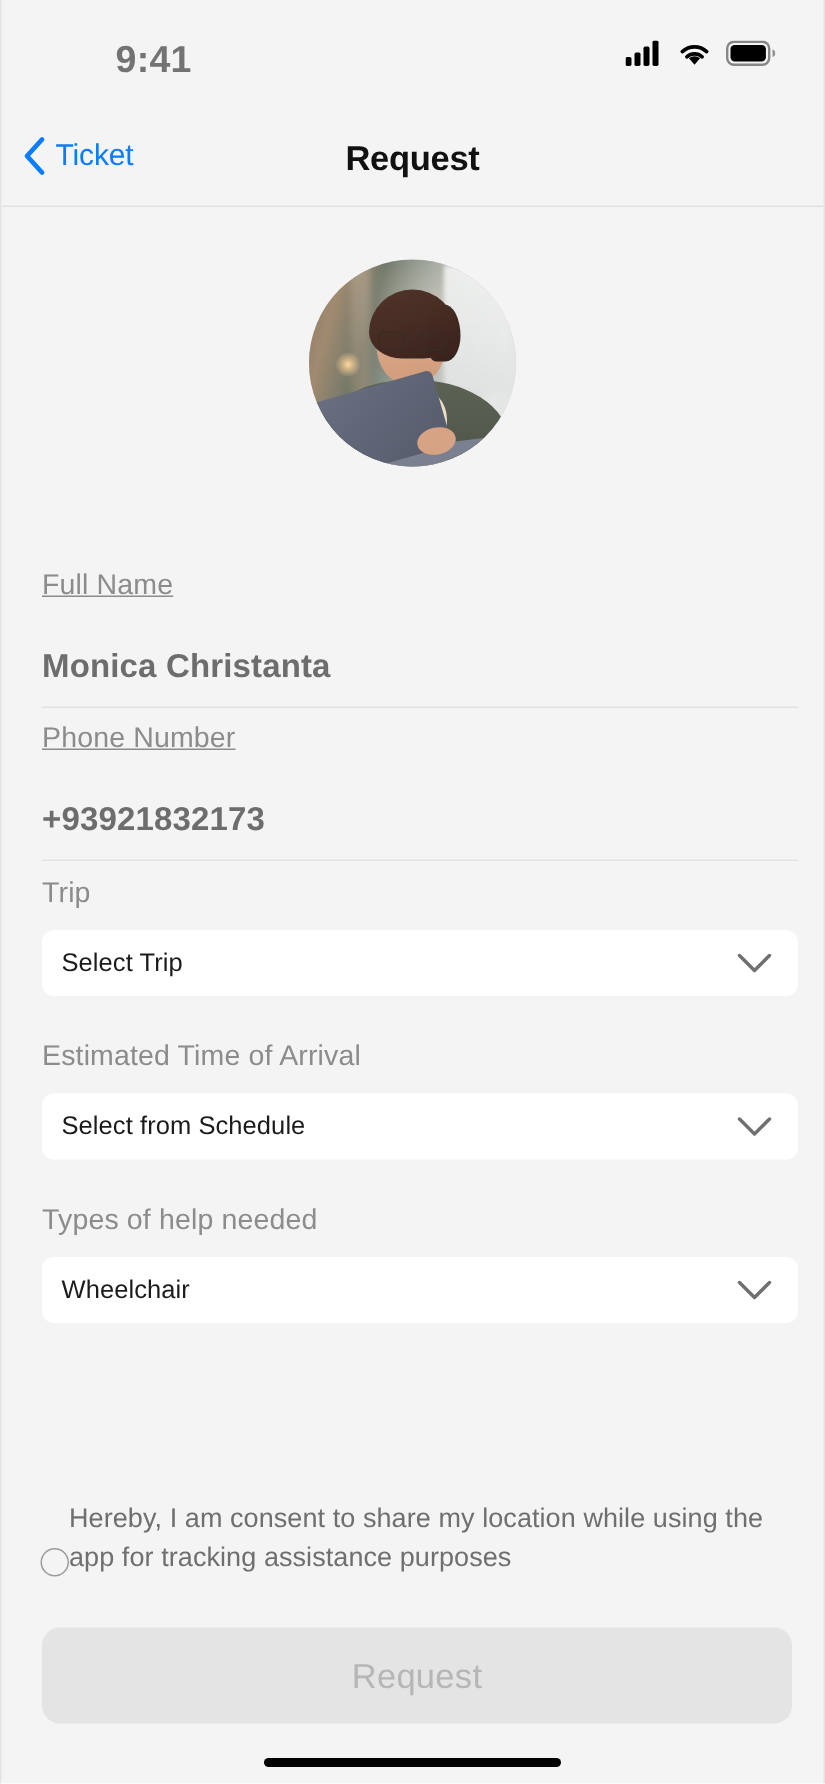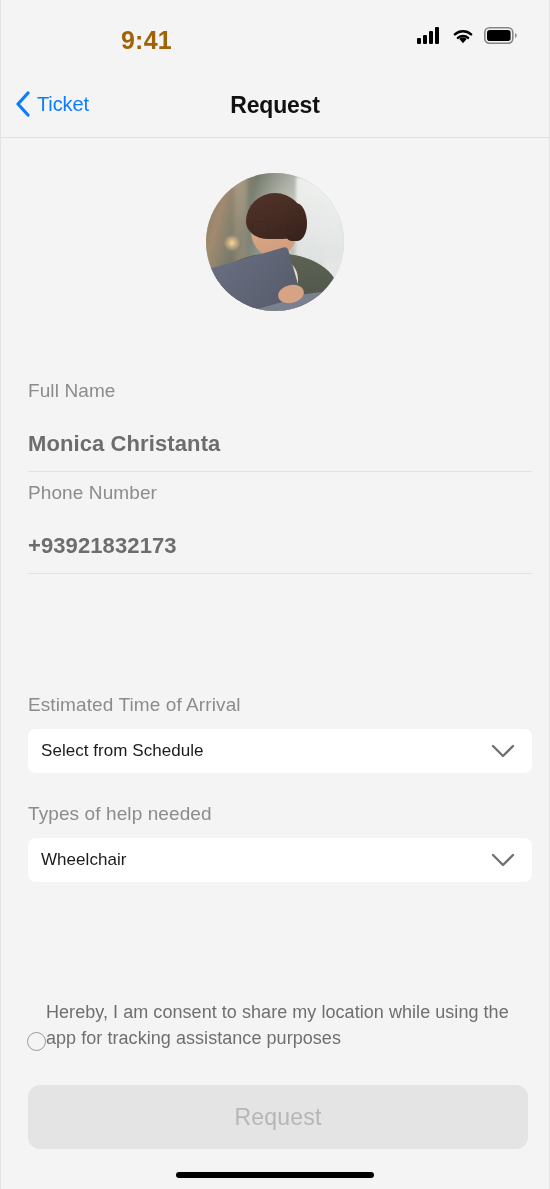--- a/index.html
+++ b/index.html
@@ -31,23 +31,22 @@
     position: absolute;
     top: 0; left: 0; right: 0;
     height: 74px;
   }
   .status-time {
     position: absolute;
     left: 76px;
     top: 26px;
     font-size: 25px;
     font-weight: bold;
-    color: #a16207;
+    color: #737373;
     letter-spacing: 0.2px;
-    margin-left: 44px;
   }
   .status-icons {
     position: absolute;
     right: 32px;
     top: 27px;
     display: flex;
     align-items: center;
     gap: 9px;
   }
   .signal-icon { display: block; }
@@ -264,20 +263,21 @@
   
   .field {
     position: absolute;
     left: 27px;
     width: 504px;
   }
   .field-label {
     font-size: 19px;
     color: #8c8c8c;
     letter-spacing: 0.1px;
+    text-decoration: underline;
   }
   .field-value {
     margin-top: 29px;
     font-size: 22px;
     font-weight: bold;
     color: #6d6d6d;
     letter-spacing: 0.1px;
   }
   .field-rule {
     margin-top: 14px;
@@ -427,20 +427,29 @@
       <div class="field-value">Monica Christanta</div>
       <div class="field-rule"></div>
     </div>
 
     <div class="field" style="top:344px;">
       <div class="field-label">Phone Number</div>
       <div class="field-value">+93921832173</div>
       <div class="field-rule"></div>
     </div>
 
+    <div class="select-group" style="top:447px;">
+      <div class="select-label">Trip</div>
+      <div class="select-box">
+        <span class="select-text">Select Trip</span>
+        <svg class="chevron-down" width="24" height="14" viewBox="0 0 24 14">
+          <path d="M2 2 L12 12 L22 2" stroke="#707070" stroke-width="2.3" fill="none" stroke-linecap="round" stroke-linejoin="round"></path>
+        </svg>
+      </div>
+    </div>
 
     <div class="select-group" style="top:665px;">
       <div class="select-label">Types of help needed</div>
       <div class="select-box">
         <span class="select-text">Wheelchair</span>
         <svg class="chevron-down" width="24" height="14" viewBox="0 0 24 14">
           <path d="M2 2 L12 12 L22 2" stroke="#707070" stroke-width="2.3" fill="none" stroke-linecap="round" stroke-linejoin="round"></path>
         </svg>
       </div>
     </div>

